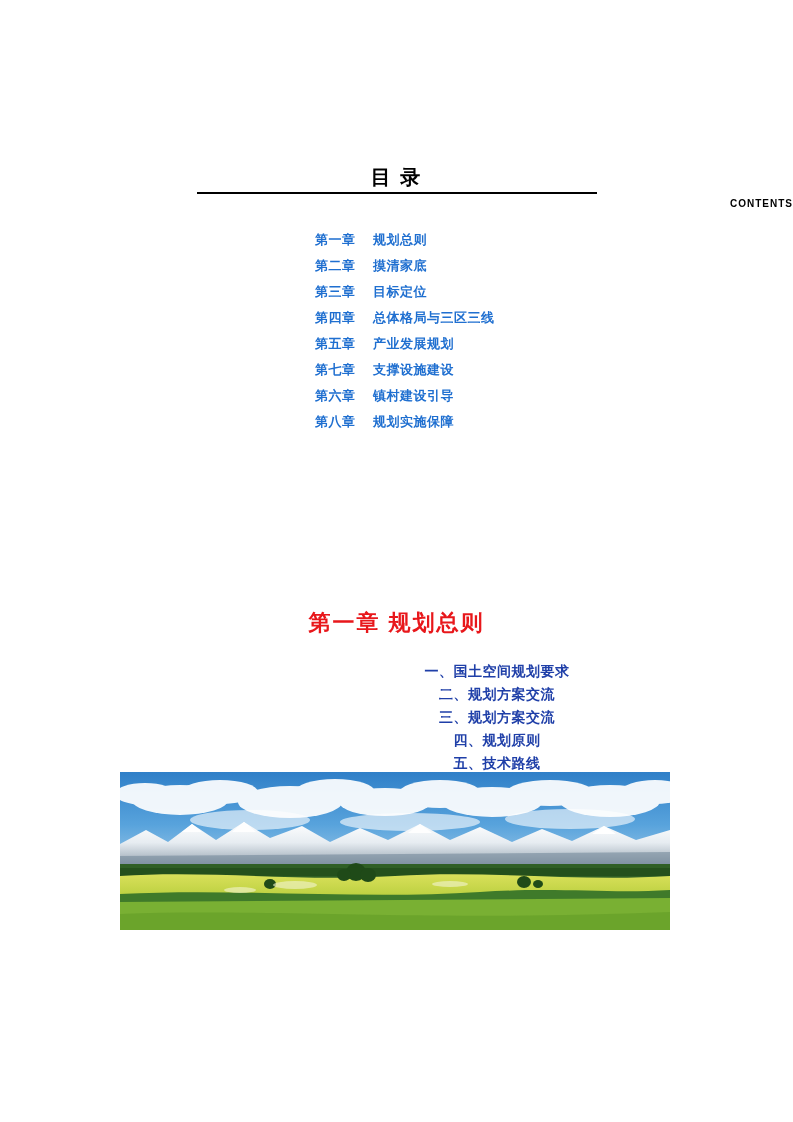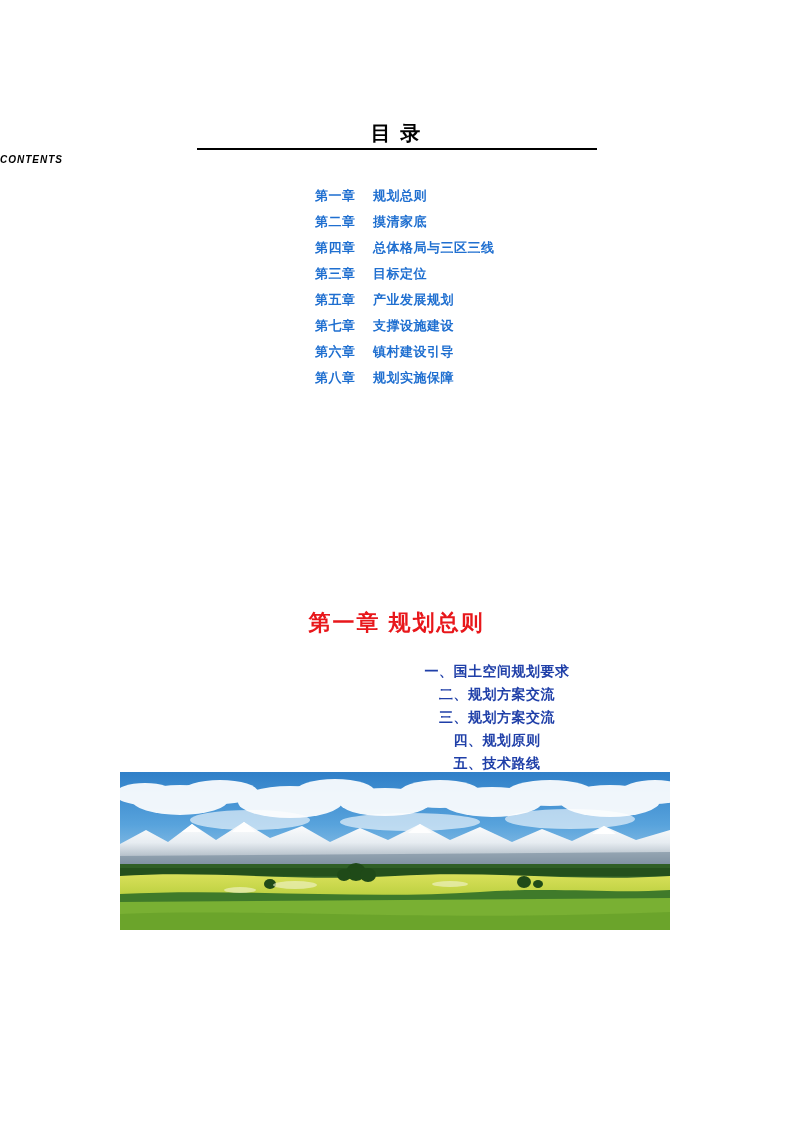--- a/index.html
+++ b/index.html
@@ -29,34 +29,34 @@
     top: 120px;
     width: 793px;
   }
   .toc-title {
     text-align: center;
     font-size: 20px;
     font-weight: bold;
     letter-spacing: 2px;
     color: #000;
     line-height: 26px;
+    margin-top: 44px;
   }
   .toc-rule {
     width: 400px;
     margin: 2px auto 0 auto;
     border-top: 2px solid #000;
   }
   .toc-sub {
-    text-align: left;
+    text-align: right;
     font-size: 10px;
     font-weight: bold;
     letter-spacing: 1px;
     color: #000;
     margin-top: 4px;
-    font-style: italic;
   }
   .toc-list {
     margin: 18px 0 0 0;
     padding: 0;
     list-style: none;
   }
   .toc-item {
     font-size: 13px;
     font-weight: bold;
     color: #1f6fd0;
@@ -132,24 +132,24 @@
     <div class="toc-sub">CONTENTS</div>
 
     <ul class="toc-list">
       <li class="toc-item">
         <span class="chap">第一章</span><span class="name">规划总则</span>
       </li>
       <li class="toc-item">
         <span class="chap">第二章</span><span class="name">摸清家底</span>
       </li>
       <li class="toc-item">
+        <span class="chap">第三章</span><span class="name">目标定位</span>
+      </li>
+      <li class="toc-item">
         <span class="chap">第四章</span><span class="name">总体格局与三区三线</span>
-      </li>
-      <li class="toc-item">
-        <span class="chap">第三章</span><span class="name">目标定位</span>
       </li>
       <li class="toc-item">
         <span class="chap">第五章</span><span class="name">产业发展规划</span>
       </li>
       <li class="toc-item">
         <span class="chap">第七章</span><span class="name">支撑设施建设</span>
       </li>
       <li class="toc-item">
         <span class="chap">第六章</span><span class="name">镇村建设引导</span>
       </li>

